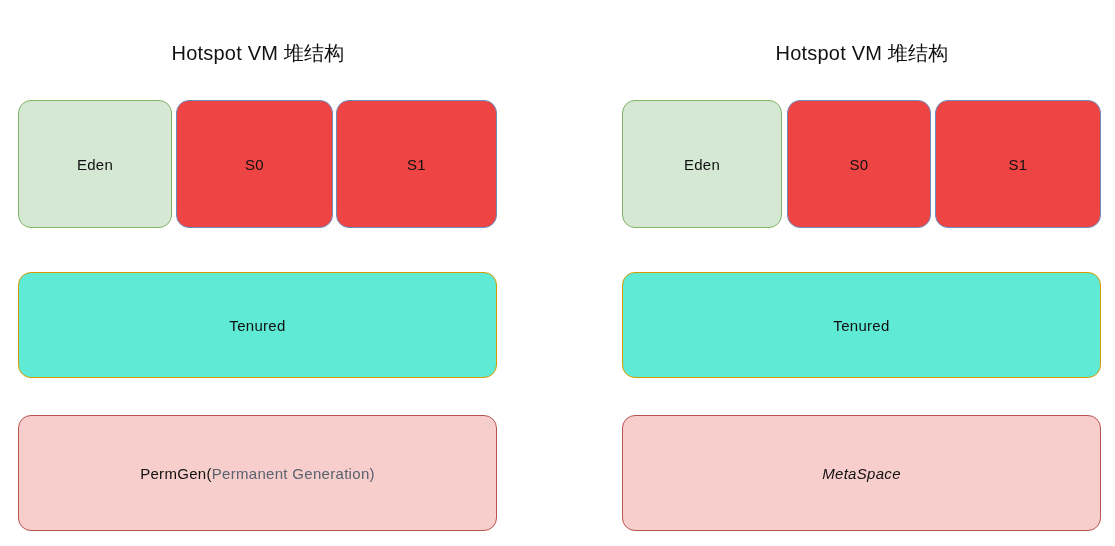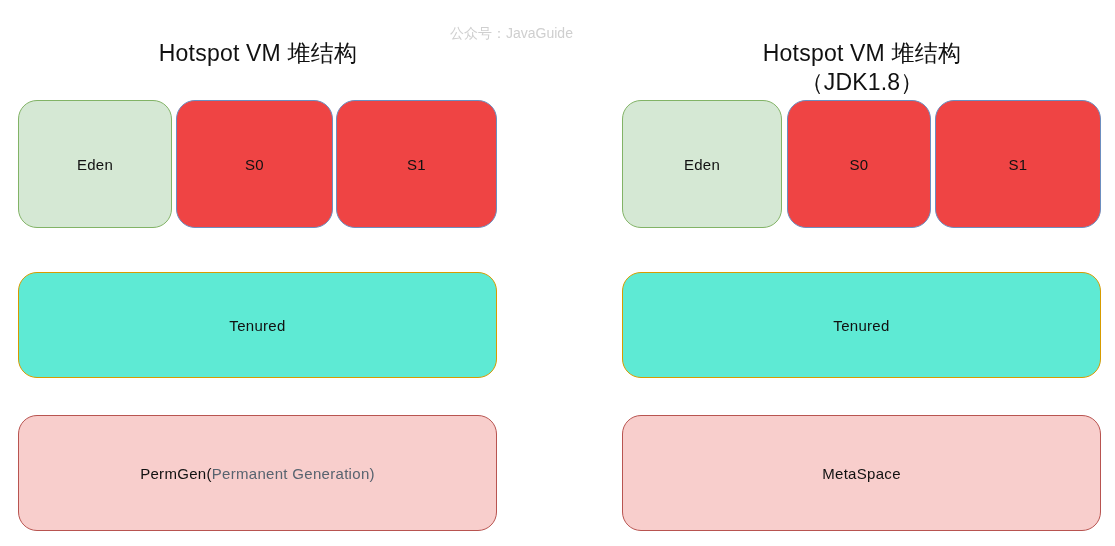--- a/index.html
+++ b/index.html
@@ -19,21 +19,21 @@
 
   .canvas {
     position: absolute;
     inset: 0;
   }
 
   
   .col-title {
     position: absolute;
     text-align: center;
-    font-size: 23px;
+    font-size: 20px;
     line-height: 29px;
     color: #111111;
     letter-spacing: 0.2px;
     white-space: pre-line;
   }
   .col-title .title-line2 {
     display: block;
   }
   #title-left  { left: 18px;  width: 480px; top: 10px; }
   #title-right { left: 622px; width: 480px; top: 10px; }
@@ -47,21 +47,21 @@
     line-height: 21px;
     color: #cfcfcf;
     white-space: nowrap;
   }
   .watermark div { display: block; }
 
   
   .mbox {
     position: absolute;
     box-sizing: border-box;
-    border-radius: 19px;
+    border-radius: 13px;
     border: 1.4px solid transparent;
     display: flex;
     align-items: center;
     justify-content: center;
     font-size: 15px;
     letter-spacing: 0.3px;
     color: #111111;
   }
   .mbox.green {
     background: #d5e8d4;
@@ -88,25 +88,23 @@
 <body>
 
 <div class="canvas">
 
   <div class="col-title" id="title-left">
     <span>Hotspot VM  堆结构</span>
   </div>
 
   <div class="col-title" id="title-right">
     <span>Hotspot VM  堆结构</span>
-    <span class="title-line2">（JDK1.8）</span>
   </div>
 
   <div class="watermark">
-    <div>公众号：JavaGuide</div>
   </div>
 
   <div class="mbox green" style="left:18px;  top:100px; width:154px; height:128px;">
     <span>Eden</span>
   </div>
 
   <div class="mbox blue" style="left:176px; top:100px; width:157px; height:128px;">
     <span>S0</span>
   </div>
 
@@ -131,17 +129,17 @@
   </div>
 
   <div class="mbox blue" style="left:935px; top:100px; width:166px; height:128px;">
     <span>S1</span>
   </div>
 
   <div class="mbox orange" style="left:622px; top:272px; width:479px; height:106px;">
     <span>Tenured</span>
   </div>
 
-  <div class="mbox red" style="left:622px; top:415px; width:479px; height:116px;">
+  <div class="mbox red" style="left:622px; top:415px; width:479px; height:116px;font-style:italic;">
     <span>MetaSpace</span>
   </div>
 
 </div>
 
 </body></html>

